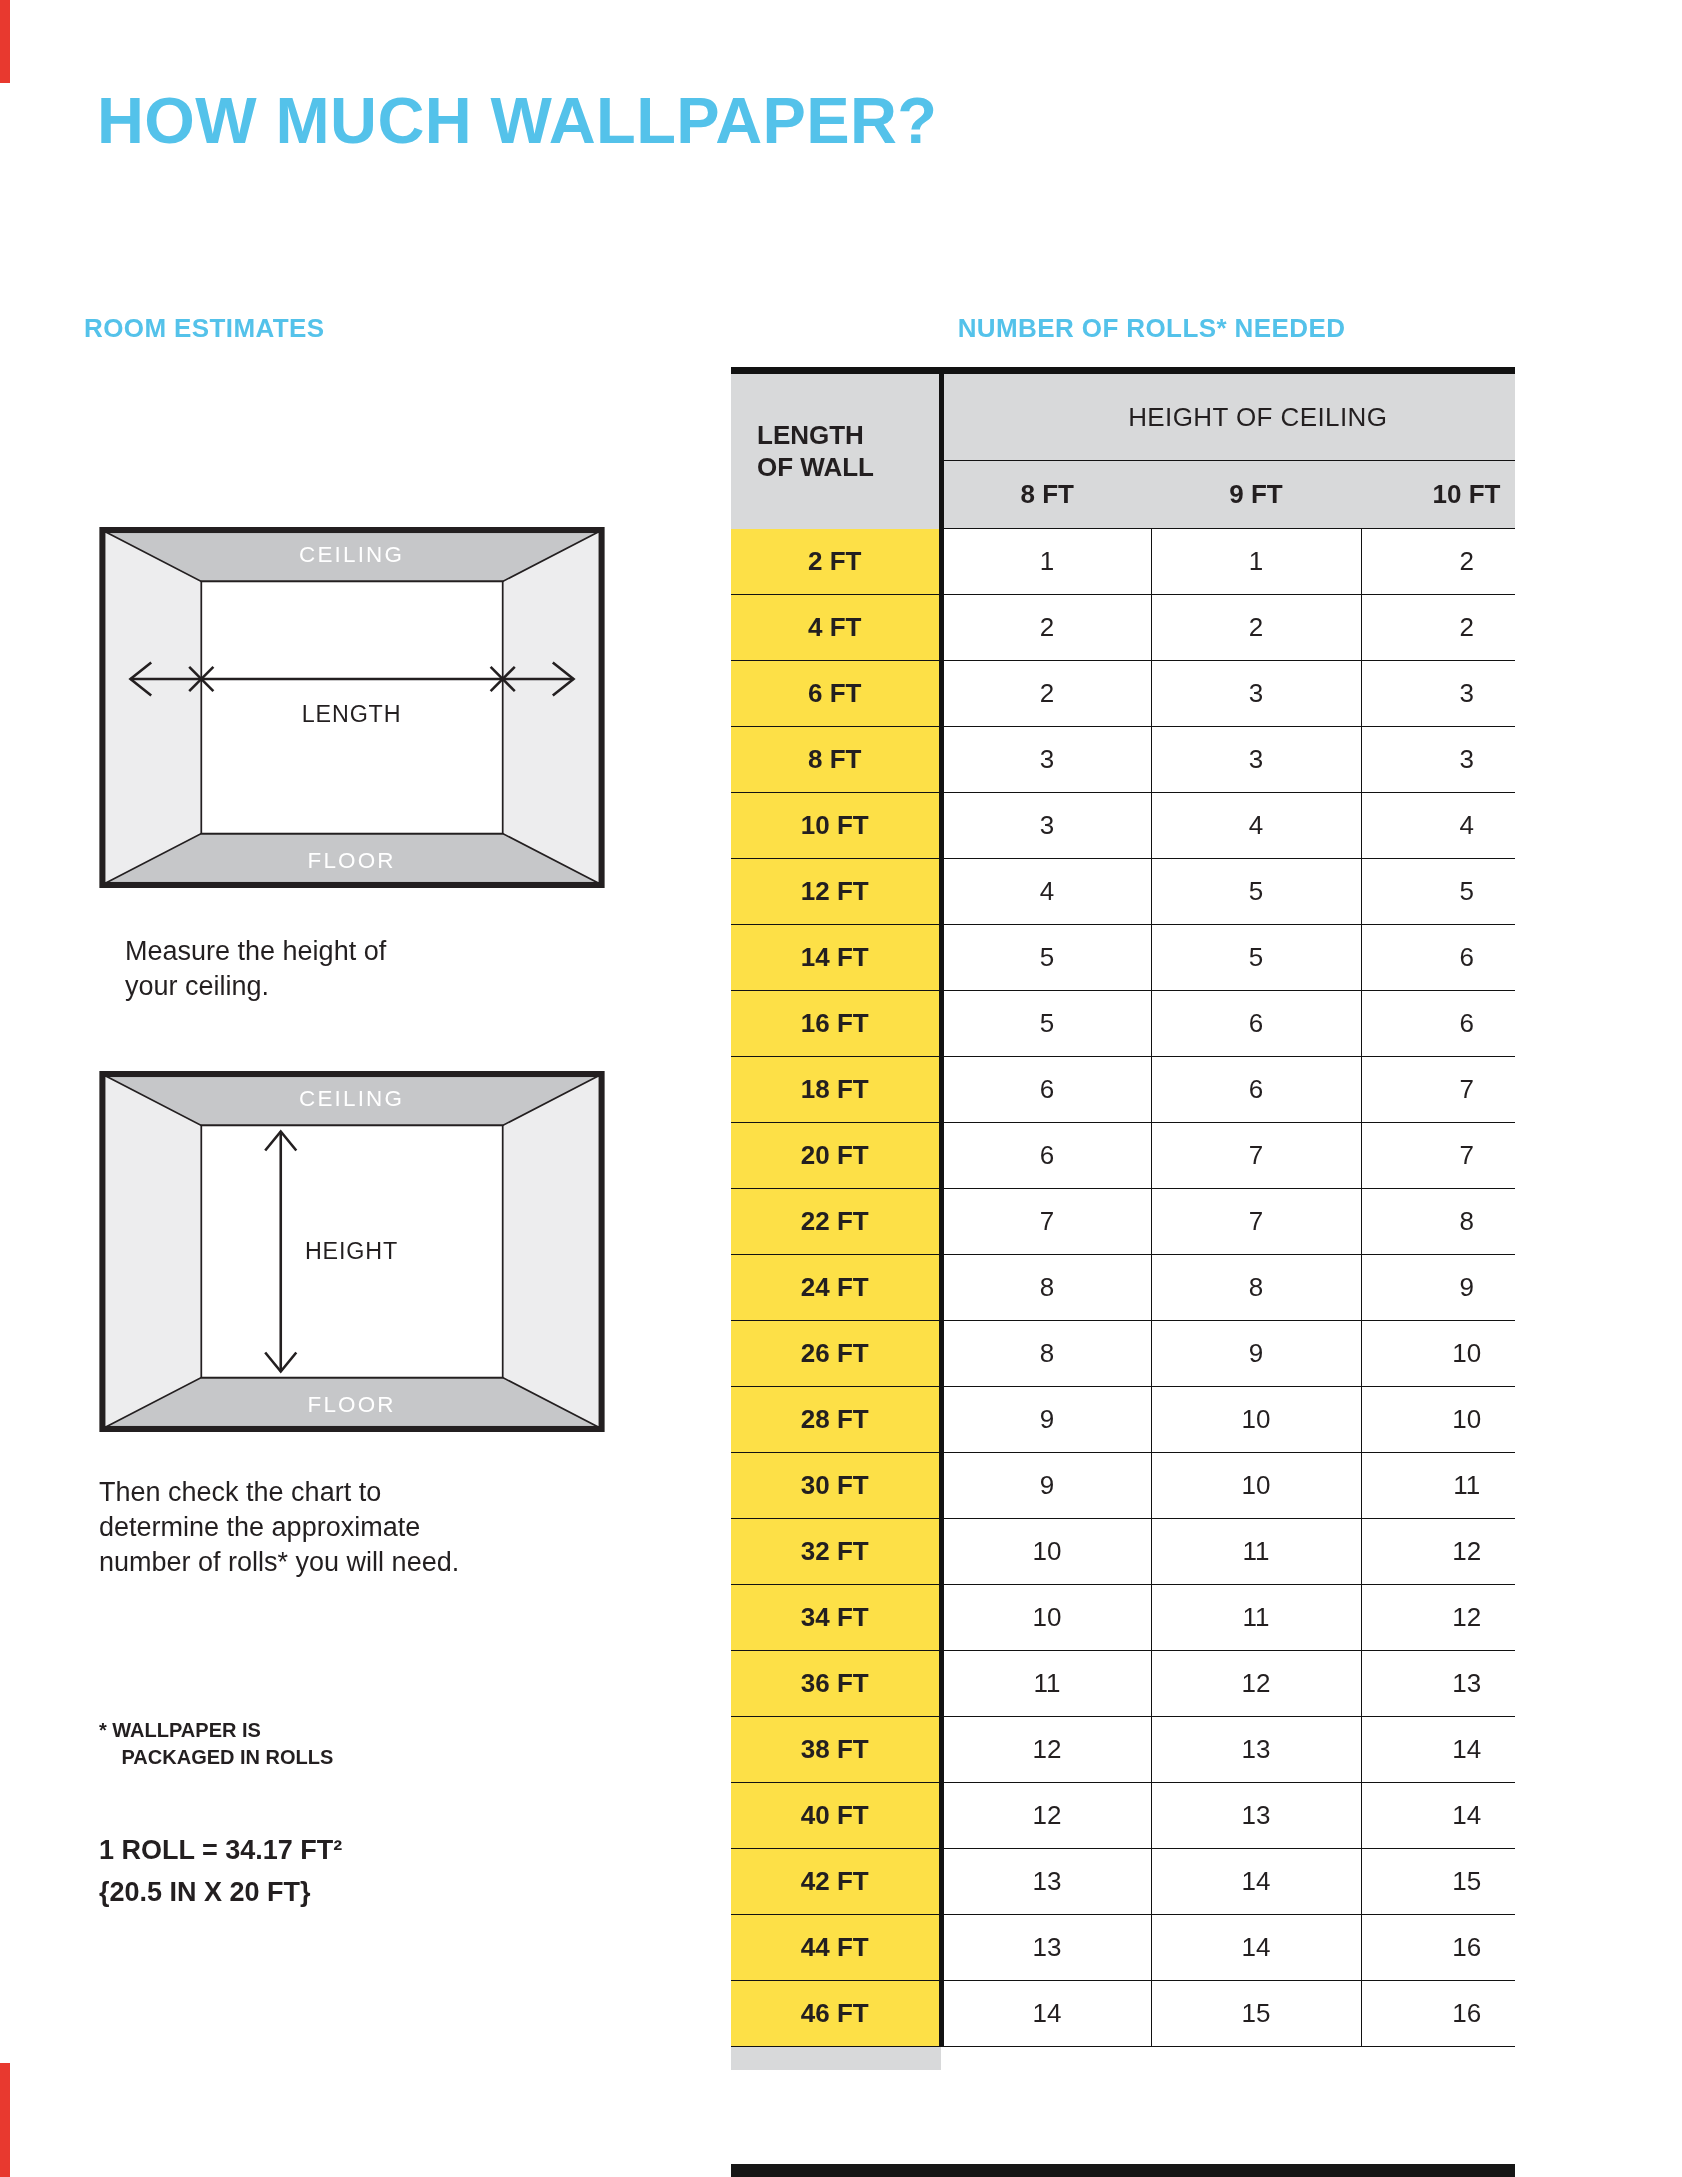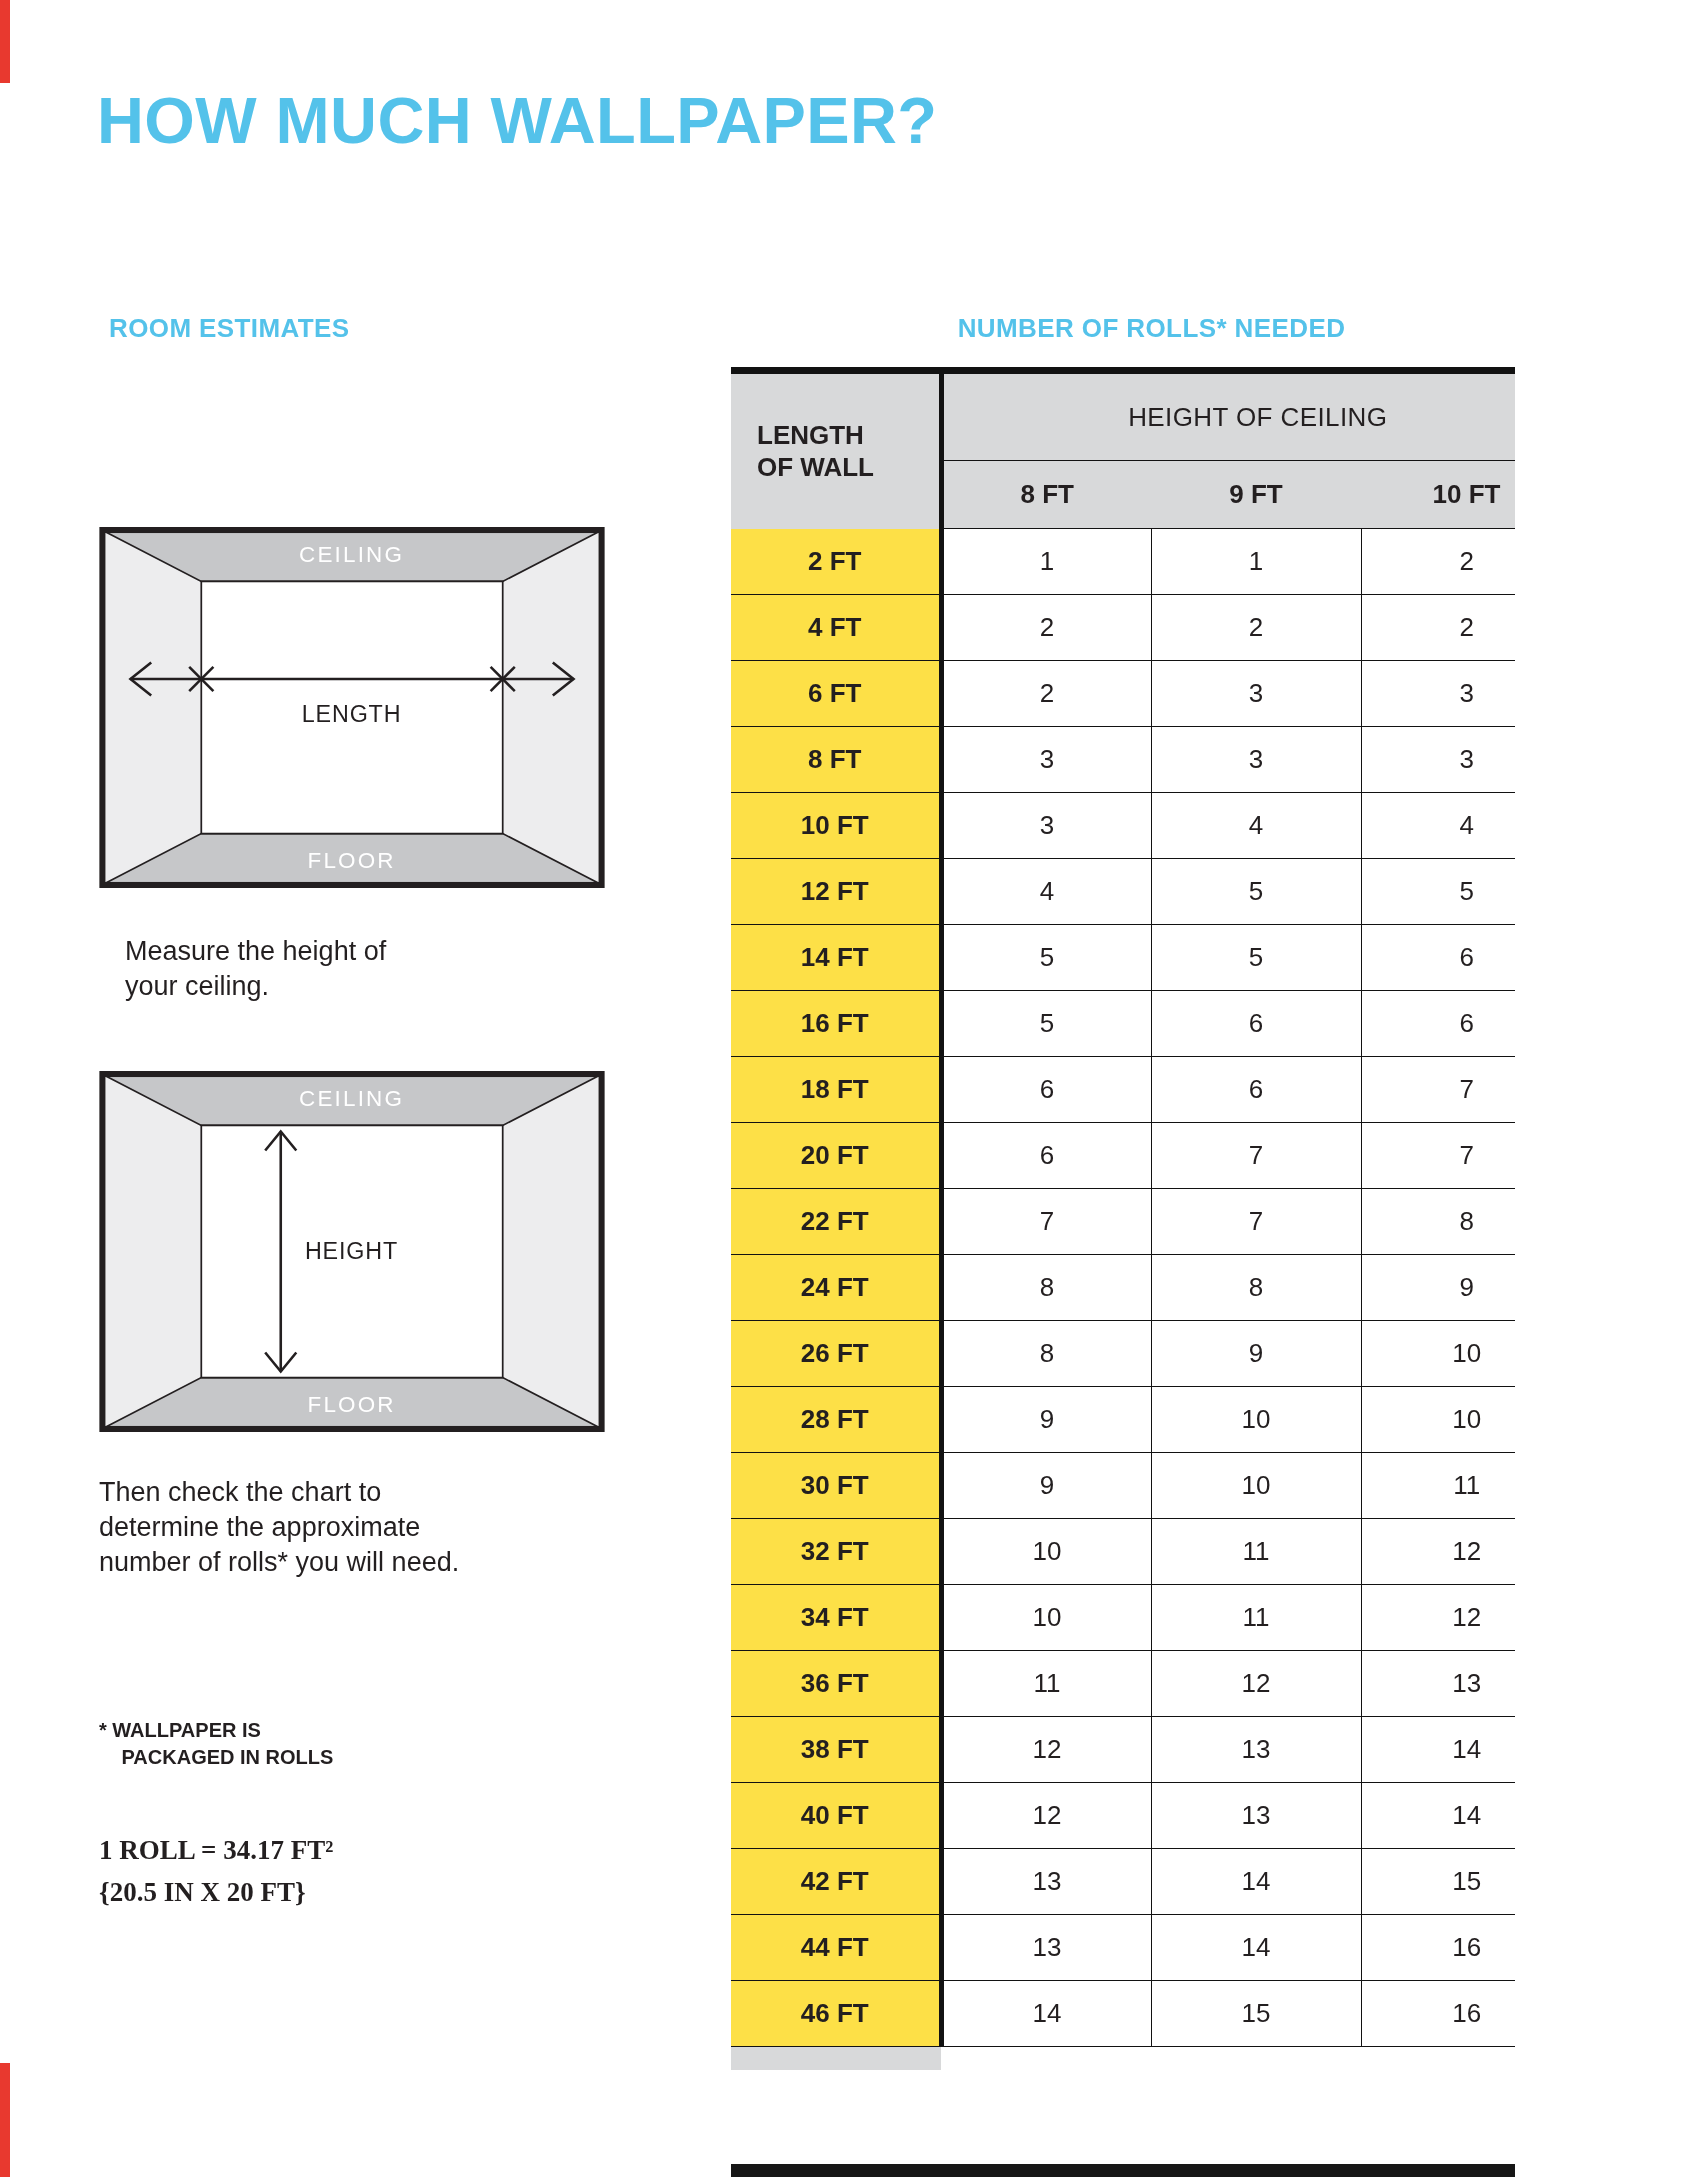--- a/index.html
+++ b/index.html
@@ -24,41 +24,41 @@
   .footer-bar { position: absolute; left: 731px; right: 0; bottom: 0; height: 13px; background: #161616; }
 
   
   .title {
     position: absolute; left: 97px; top: 83px;
     font-size: 65px; font-weight: bold; color: #54c2ea; letter-spacing: 0.4px;
   }
   .section-heading {
     font-size: 26px; font-weight: bold; color: #54c2ea; letter-spacing: 0.4px;
   }
-  .left-heading { position: absolute; left: 109px; top: 313px; }
+  .left-heading { position: absolute; left: 84px; top: 313px; }
   .table-heading { position: absolute; left: 731px; top: 313px; width: 841px; text-align: center; }
 
   
   .step {
     position: absolute; left: 99px;
     font-size: 27px; line-height: 1.30; white-space: pre-line; color: #231f20;
   }
   .step1 { top: 391px; }
   .step2 { top: 934px; margin-left: 26px; }
   .step3 { top: 1475px; }
 
   .footnote {
     position: absolute; left: 99px; top: 1717px;
     font-size: 20px; font-weight: bold; line-height: 1.35;
   }
   .footnote .line2 { padding-left: 22.5px; }
 
   .rollsize {
     position: absolute; left: 99px; top: 1830px;
-    font-size: 27px; font-weight: bold; line-height: 1.55; font-family: Liberation Serif, serif;
+    font-size: 27px; font-weight: bold; line-height: 1.55;
   }
 
   
   .room-diagram { position: absolute; left: 99px; width: 506px; height: 361px; }
   .diagram1 { top: 527px; }
   .diagram2 { top: 1071px; }
   .band-label { fill: #ffffff; font-size: 26px; letter-spacing: 2.5px; }
   .measure-label { fill: #231f20; font-size: 27px; letter-spacing: 1px; }
 
   

